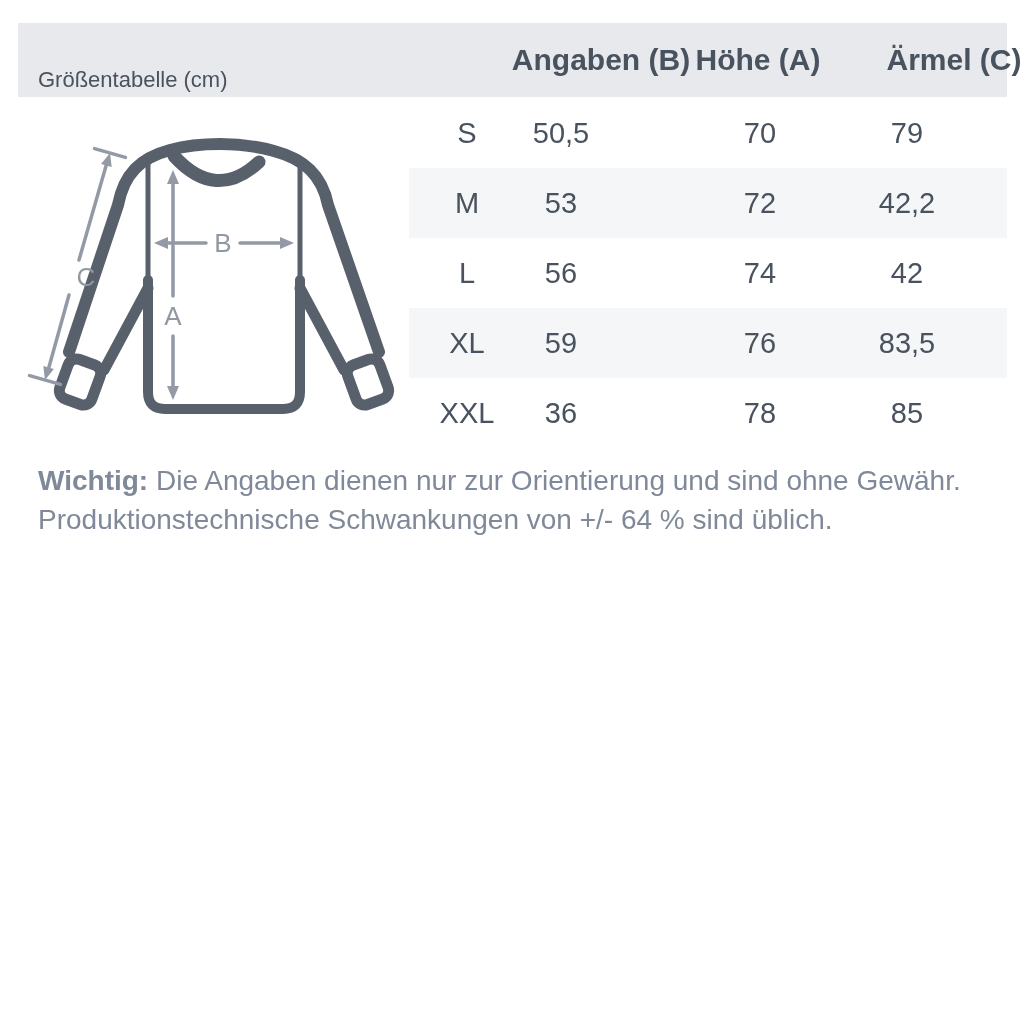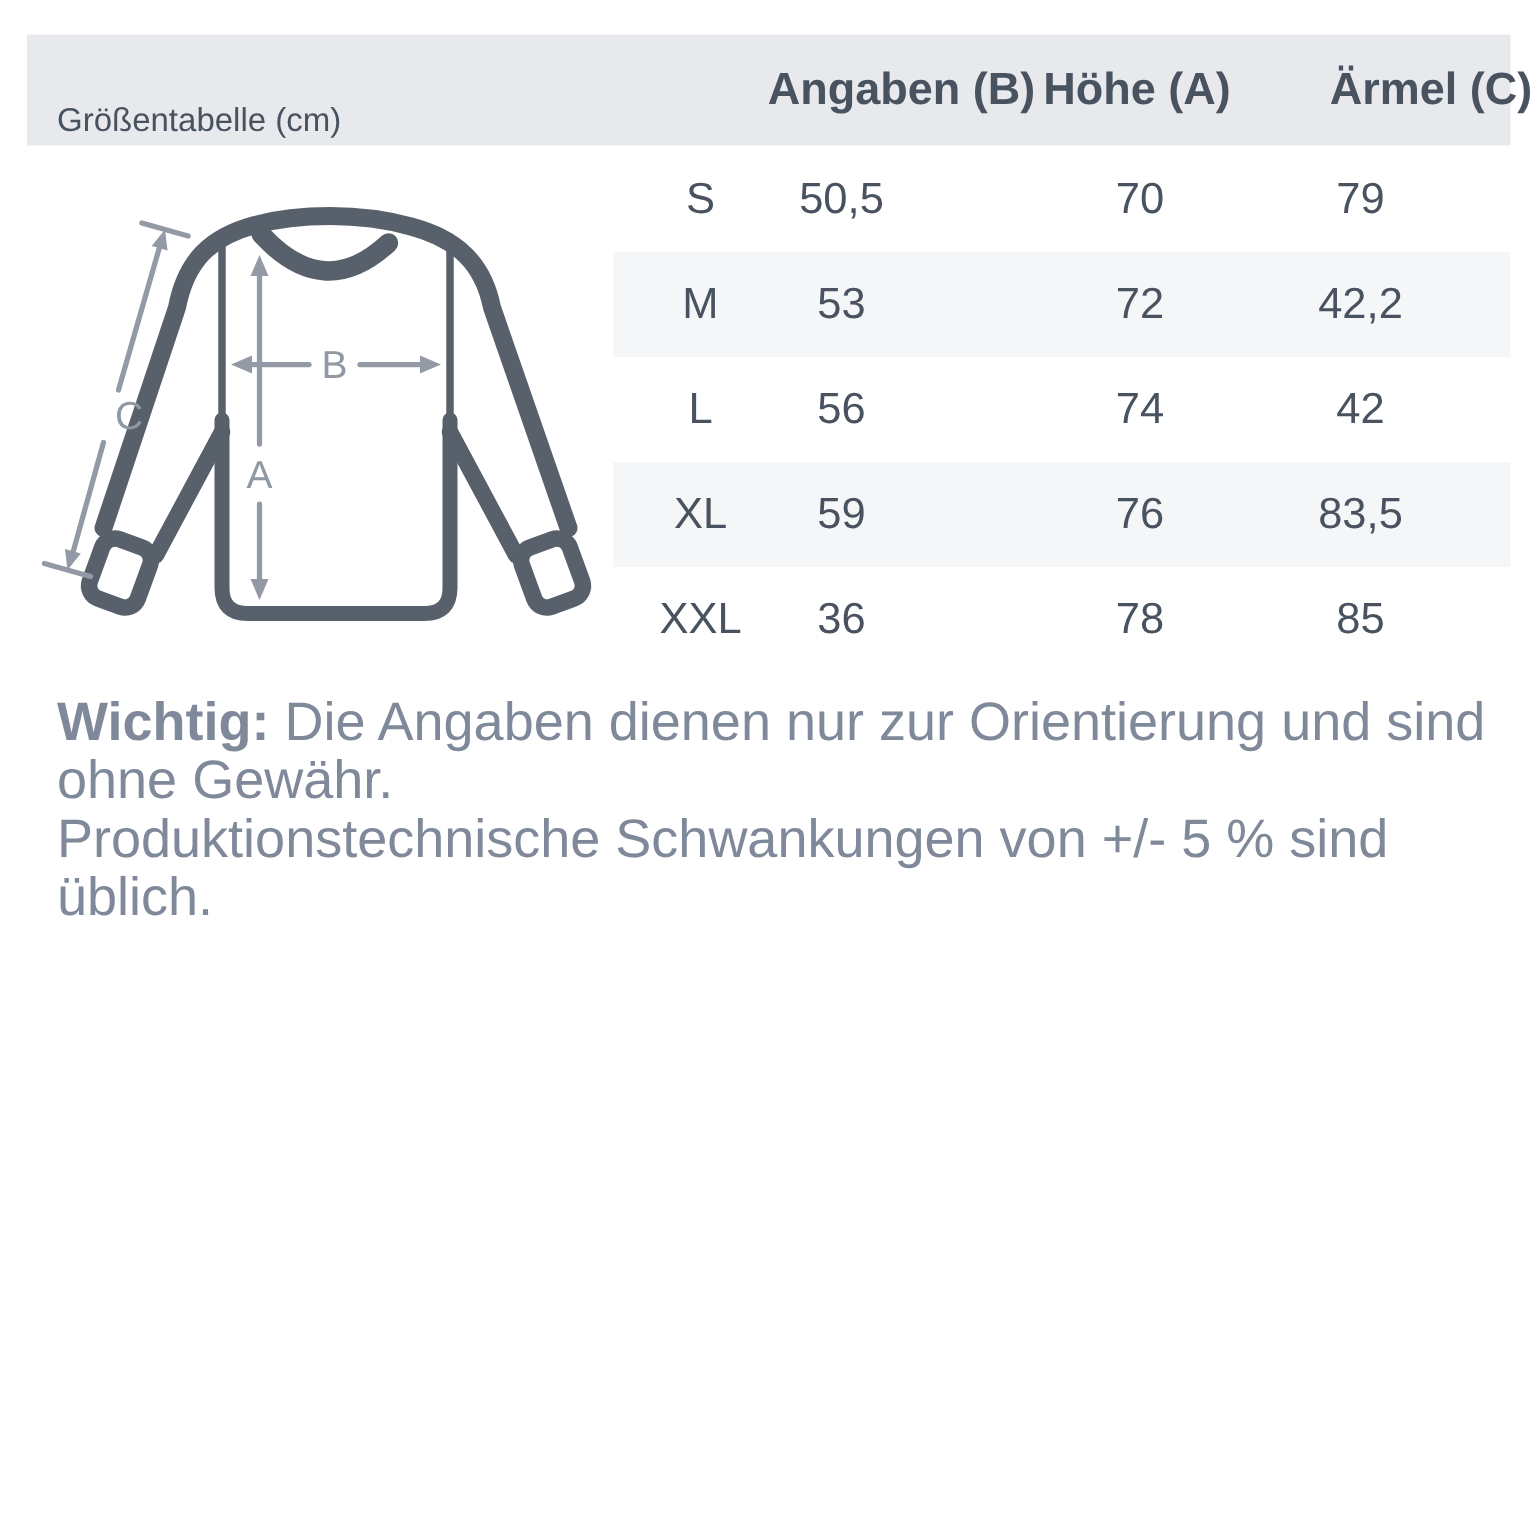--- a/index.html
+++ b/index.html
@@ -20,21 +20,21 @@
   .r0{top:98px;} .r1{top:168px;} .r2{top:238px;} .r3{top:308px;} .r4{top:378px;}
   .cell{position:absolute;top:0;line-height:70px;font-size:29px;color:#49525f;
         transform:translateX(-50%);white-space:nowrap;}
   .c0{left:58px;} .c1{left:152px;} .c2{left:351px;} .c3{left:498px;}
 
   
   .diagram{position:absolute;left:20px;top:130px;width:400px;height:320px;}
 
   
   .note{position:absolute;left:38px;top:461px;width:960px;
-        font-size:36px;line-height:39px;color:#7f8999;}
+        font-size:28px;line-height:39px;color:#7f8999;}
   .note b{font-weight:bold;color:#7f8999;}
 </style>
 </head>
 <body>
 
 <div class="page">
 
   <div class="hdr">
     <div class="title">Größentabelle (cm)</div>
     <div class="col col-b">Angaben (B)</div>
@@ -115,16 +115,16 @@
 
     <g font-family="Liberation Sans, sans-serif" font-size="26" font-weight="500" fill="#9098a3" text-anchor="middle">
       <text x="153" y="195">A</text>
       <text x="203" y="122">B</text>
       <text x="66" y="156">C</text>
     </g>
   </svg>
 
   <div class="note">
     <div><b>Wichtig:</b><span> Die Angaben dienen nur zur Orientierung und sind ohne Gewähr.</span></div>
-    <div>Produktionstechnische Schwankungen von +/- 5 % sind üblich.</div>
+    <div>Produktionstechnische Schwankungen von +/- 64 % sind üblich.</div>
   </div>
 
 </div>
 
 </body></html>

